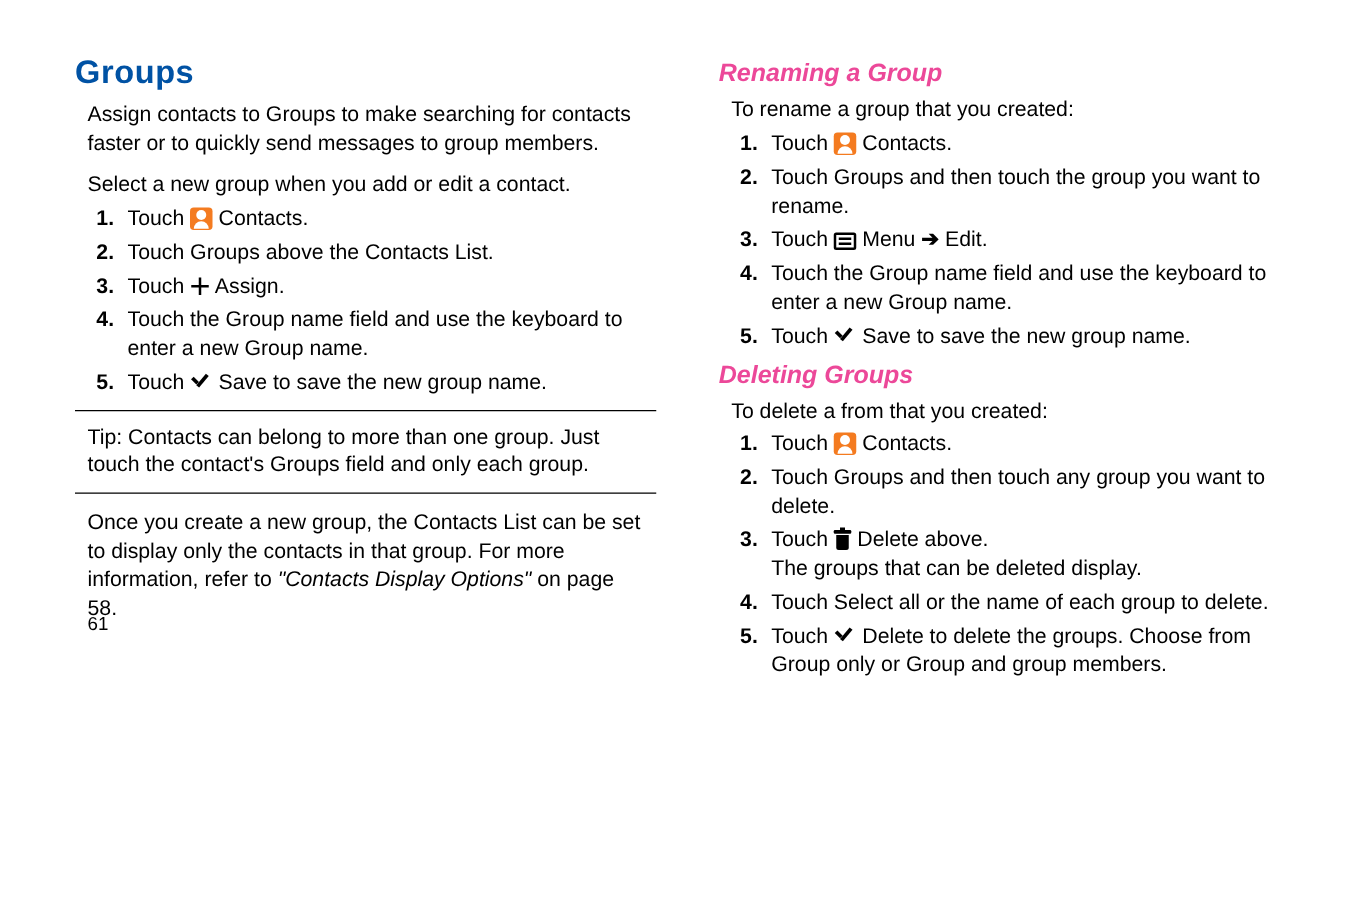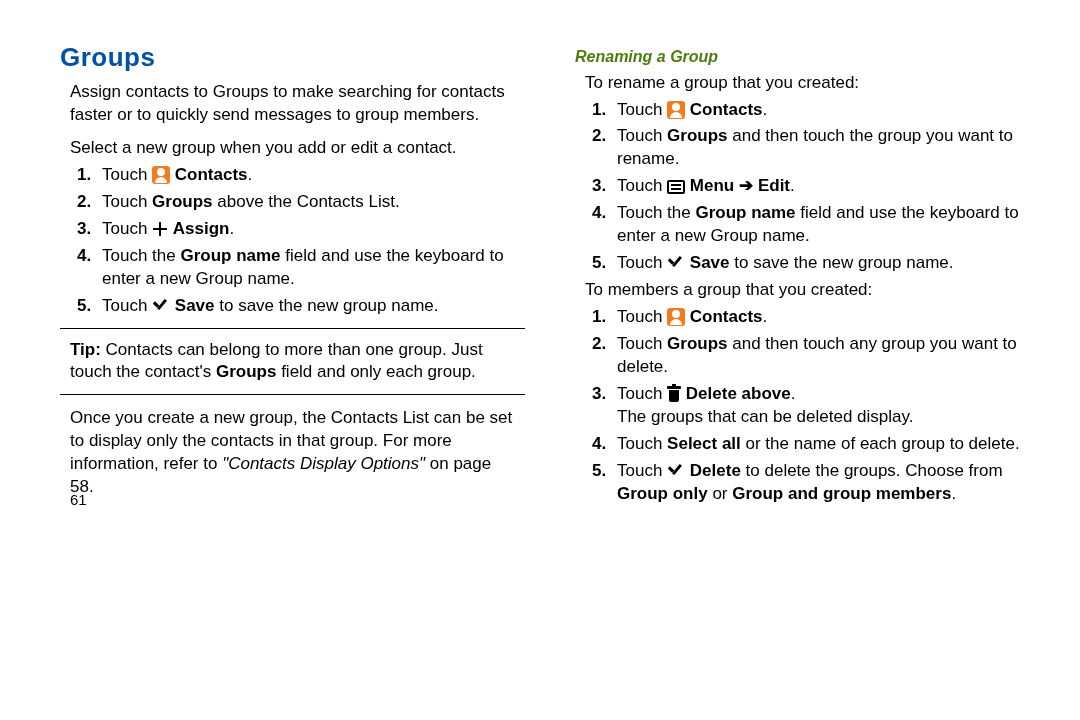--- a/index.html
+++ b/index.html
@@ -1,21 +1,21 @@
 <!DOCTYPE html>
 <html><head>
 <meta charset="utf-8">
 <style>
   html,body{margin:0;padding:0;width:1080px;height:720px;background:#fff;font-family:Arial,Helvetica,sans-serif;font-size:17px;color:#000;line-height:1.35}
   .page{width:1080px;height:532px;position:relative;box-sizing:border-box;padding:40px 40px 14px 60px}
   .cols{display:flex;gap:50px}
   .col{flex:1;max-width:480px}
   h1{font-size:26px;font-weight:900;color:#0052a4;margin:0 0 6px 0;letter-spacing:0.5px}
   .intro{margin:0 0 10px 10px}
-  h2{font-size:16px;font-weight:900;font-style:italic;color:#4d7c0f;margin:6px 0 4px 0}
+  h2{font-size:20px;font-weight:900;font-style:italic;color:#ec4899;margin:6px 0 4px 0}
   .lead{margin:0 0 4px 10px}
   ol.steps{margin:0 0 0 12px;padding-left:24px}
   ol.steps>li{margin:4px 0;padding-left:6px}
   ol.steps>li::marker{font-weight:700}
   .hr{border:0;border-top:1px solid #000;margin:10px 0}
   .tip{margin:6px 10px}
   .post{margin:12px 10px}
   .ref{font-style:italic}
   .icon{display:inline-block;vertical-align:-3px}
   .icon-contacts{width:18px;height:18px;border-radius:3px;background:#f47b20;position:relative;vertical-align:-4px}
@@ -28,21 +28,21 @@
   .icon-check::before{content:"";position:absolute;left:1px;top:4px;width:6px;height:3px;background:#000;transform:rotate(45deg)}
   .icon-check::after{content:"";position:absolute;left:4px;top:4px;width:12px;height:3px;background:#000;transform:rotate(-50deg)}
   .icon-menu{width:18px;height:14px;border:2px solid #000;border-radius:2px;position:relative;vertical-align:-3px;box-sizing:border-box}
   .icon-menu::before{content:"";position:absolute;left:2px;top:2px;width:10px;height:2px;background:#000;box-shadow:0 4px 0 #000}
   .icon-trash{width:14px;height:16px;position:relative;vertical-align:-3px}
   .icon-trash::before{content:"";position:absolute;top:0;left:0;width:14px;height:3px;background:#000;border-radius:1px}
   .icon-trash::after{content:"";position:absolute;top:4px;left:2px;width:10px;height:12px;background:#000;border-radius:0 0 2px 2px}
   .icon-trash .t{position:absolute;top:-2px;left:5px;width:4px;height:2px;background:#000}
   .icon-trash .s{position:absolute;top:6px;left:6px;width:2px;height:8px;background:#fff}
   .arrow{font-weight:700}
-  b{font-weight:700}
+  b{font-weight:400}
   .pagenum{position:absolute;left:70px;bottom:22px;font-size:15px}
 </style>
 </head>
 <body>
 
 <div class="page">
   <div class="cols">
     <div class="col">
       <h1>Groups</h1>
       <p class="intro">Assign contacts to Groups to make searching for contacts faster or to quickly send messages to group members.</p>
@@ -103,21 +103,22 @@
         <li>
           <span>Touch the </span><b>Group name</b><span> field and use the keyboard to enter a new Group name.</span>
         </li>
         <li>
           <span>Touch </span>
           <span class="icon icon-check"></span>
           <b>Save</b><span> to save the new group name.</span>
         </li>
       </ol>
 
-      <p class="lead">To members a group that you created:</p>
+      <h2>Deleting Groups</h2>
+      <p class="lead">To delete a from that you created:</p>
       <ol class="steps">
         <li>
           <span>Touch </span>
           <span class="icon icon-contacts"></span>
           <b>Contacts</b><span>.</span>
         </li>
         <li>
           <span>Touch </span><b>Groups</b><span> and then touch any group you want to delete.</span>
         </li>
         <li>

